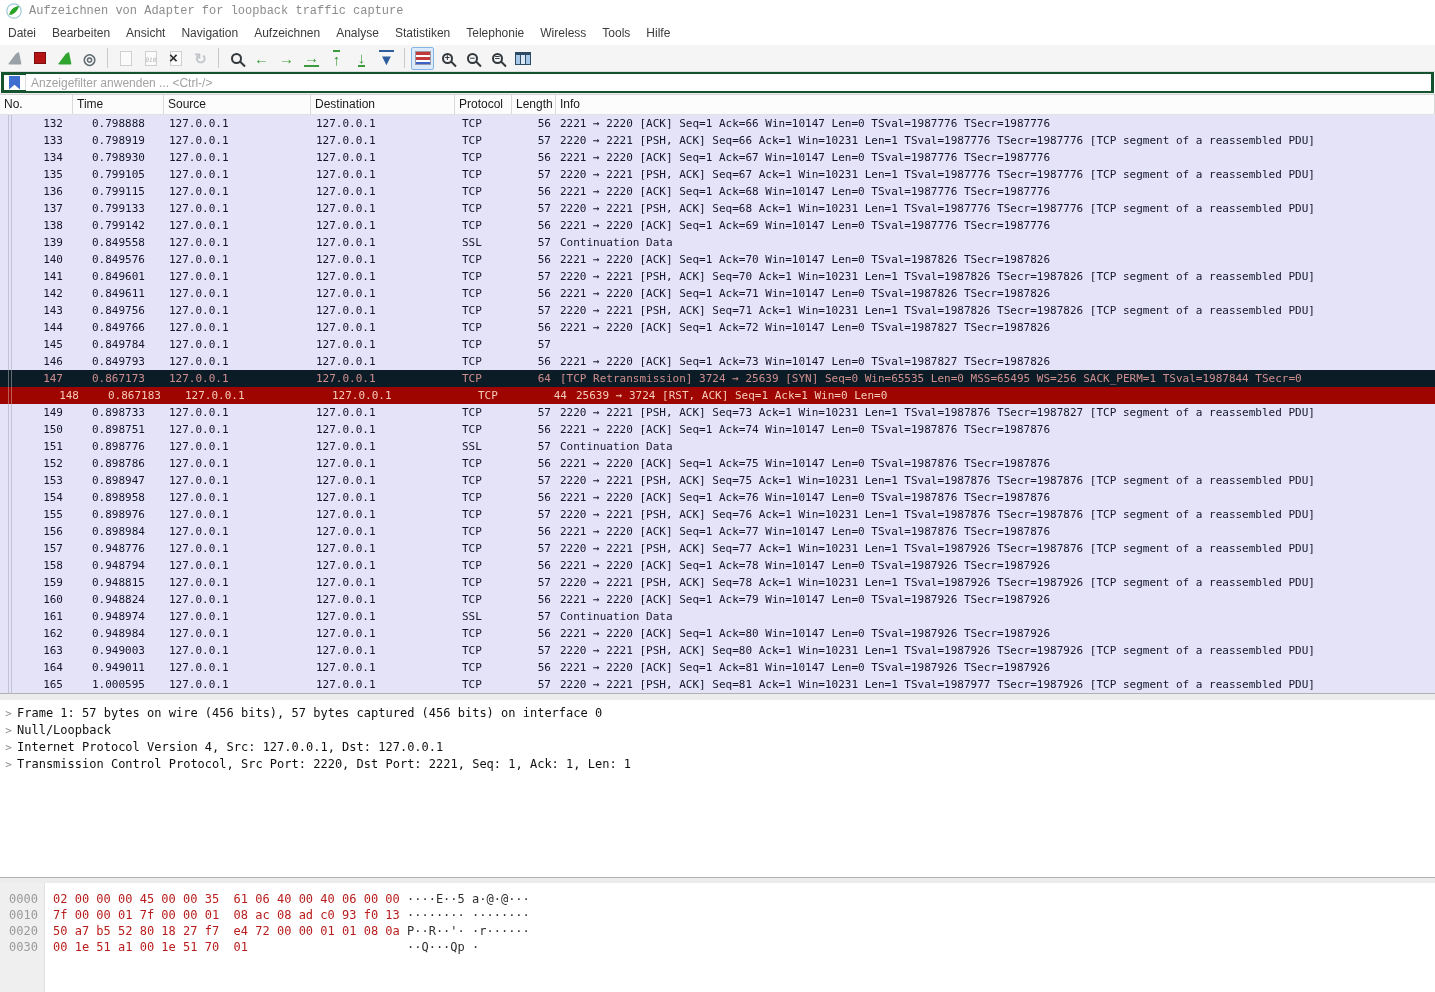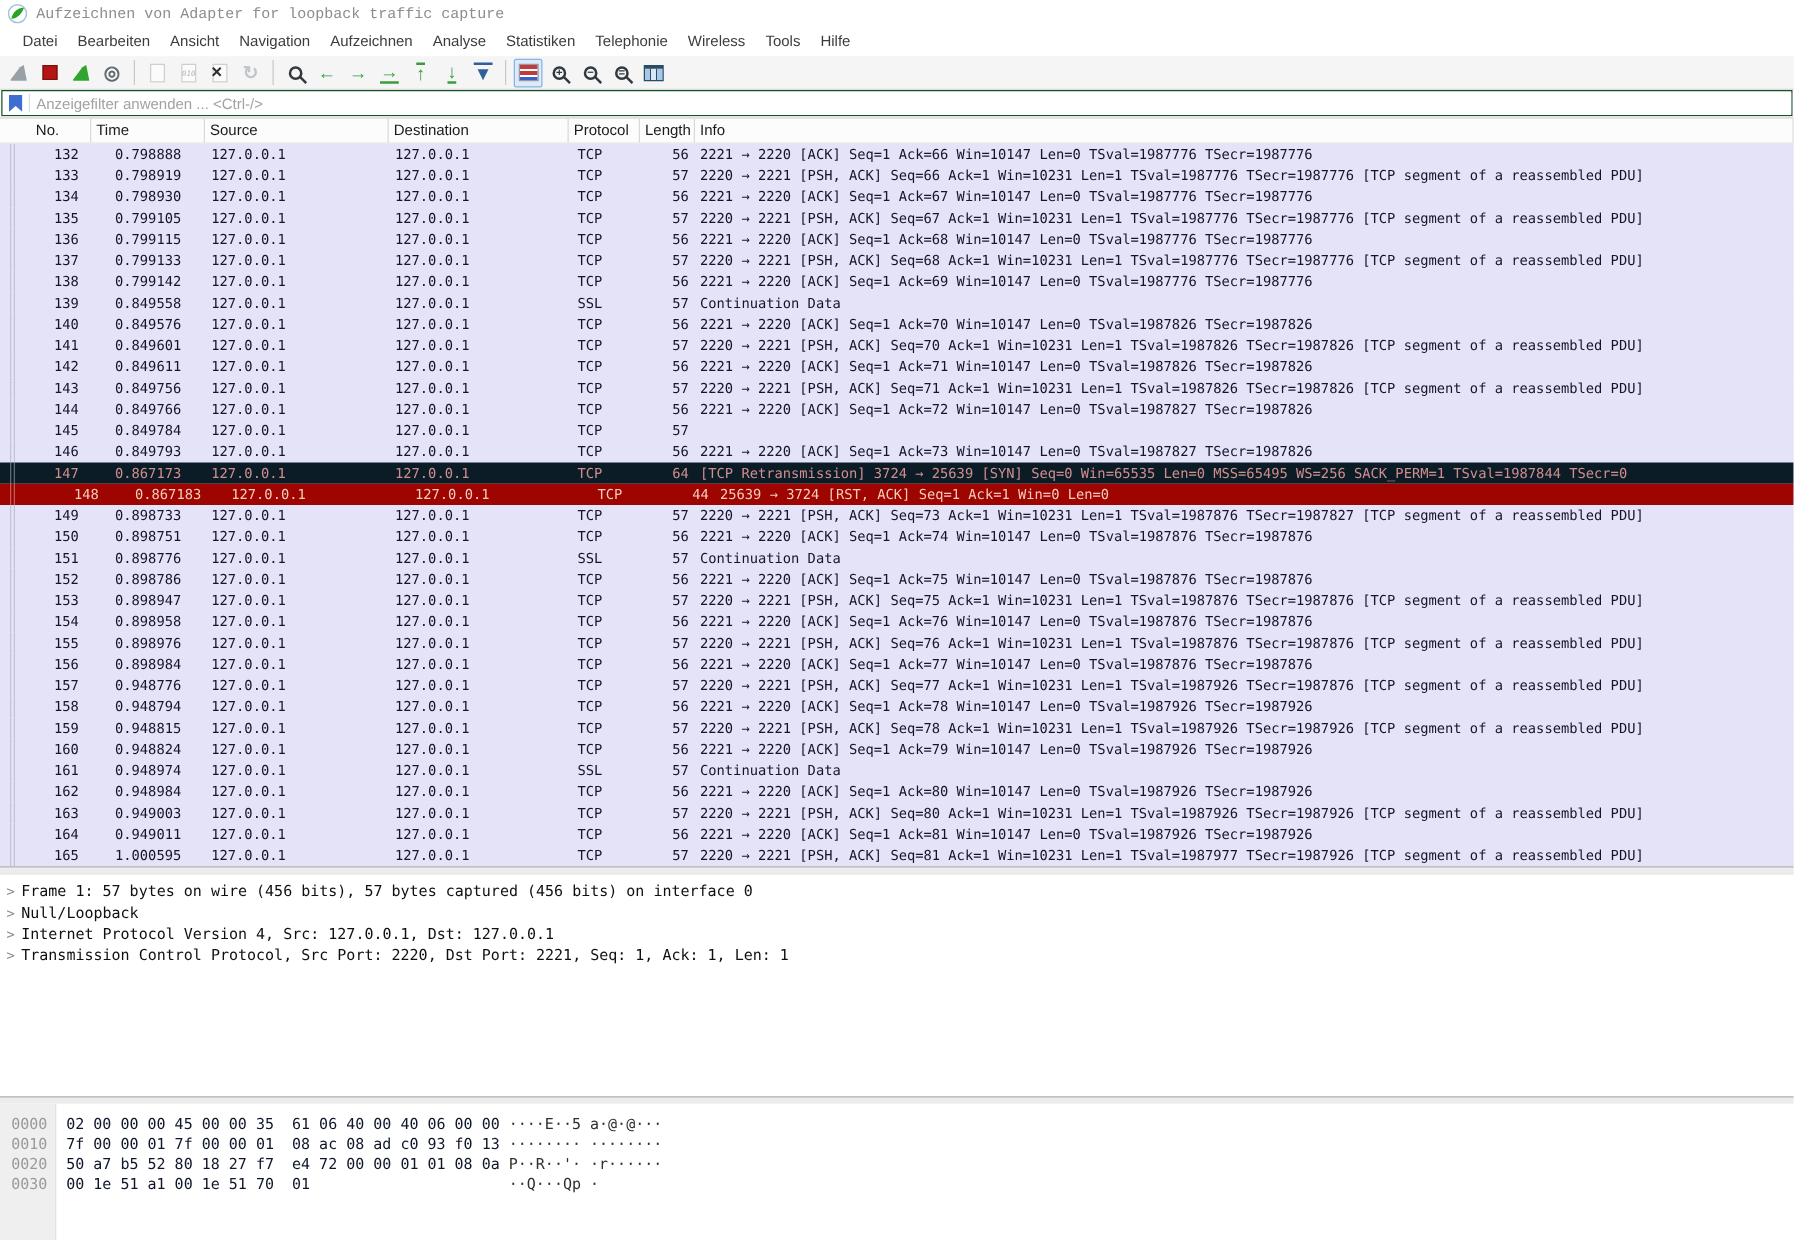--- a/index.html
+++ b/index.html
@@ -6,21 +6,21 @@
   html,body { width:1435px; height:992px; overflow:hidden; }
   body { font-family:"Liberation Sans", sans-serif; background:#ffffff; }
   .app { width:1435px; height:992px; position:relative; background:#ffffff; }
 
   
   .titlebar { height:22px; display:flex; align-items:center; background:#ffffff;font-family:Liberation Mono, monospace; }
   .titlebar svg { margin-left:6px; }
   .title-text { margin-left:7px; font-size:12px; color:#8c8c8c; }
 
   
-  .menubar { height:23px; display:flex; align-items:center; background:#ffffff; padding-left:10px; }
+  .menubar { height:23px; display:flex; align-items:center; background:#ffffff; padding-left:0; }
   .menu-item { font-size:12px; color:#3c3c3c; padding:0 8px; height:23px; line-height:23px; cursor:default; }
 
   
   .toolbar { height:27px; background:#f5f5f5; border-bottom:1px solid #dcdcdc; display:flex; align-items:center; padding-left:2px; }
   .tbtn { width:23px; height:23px; display:inline-flex; align-items:center; justify-content:center; margin:0 1px; position:relative; border:1px solid transparent; border-radius:2px; }
   .tbtn.active { background:#dcebfb; border-color:#86b4e3; }
   .k-sep { width:1px; height:20px; background:#c9c9c9; margin:0 5px; display:inline-block; }
   .k-fin { width:14px; height:13px; display:inline-block; clip-path:polygon(2% 100%, 100% 100%, 82% 4%, 60% 18%); border-radius:0 0 2px 2px; }
   .k-square { width:12px; height:12px; display:inline-block; border:1px solid #7a1010; }
   .k-glyph { font-style:normal; font-size:15px; font-weight:bold; line-height:15px; }
@@ -31,31 +31,31 @@
   .k-x { position:absolute; left:4px; top:1px; color:#2e2e2e; font-size:15px; font-weight:bold; }
   .k-mag { width:11px; height:11px; border:2px solid currentColor; border-radius:50%; display:inline-block; position:relative; font-style:normal; }
   .k-mag::after { content:""; position:absolute; width:7px; height:2px; background:currentColor; right:-6px; bottom:-3px; transform:rotate(45deg); }
   .k-mag u { text-decoration:none; position:absolute; left:0; right:0; top:-2px; text-align:center; font-size:9px; font-weight:bold; color:currentColor; }
   .k-lines { width:16px; height:14px; display:inline-block; border:1px solid #9a9aa6;
     background:linear-gradient(#c23b3b 0 3px,#ffffff 3px 5px,#c23b3b 5px 8px,#ffffff 8px 10px,#3b62c2 10px 13px,#ffffff 13px 14px); }
   .k-grid { width:16px; height:13px; display:inline-block; border:1px solid #2e4b66; border-top:3px solid #2e4b66;
     background:linear-gradient(90deg,#a8c8e8 0 4px,#2e4b66 4px 5px,#d8e8f6 5px 9px,#2e4b66 9px 10px,#a8c8e8 10px 16px); }
 
   
-  .filterbar { height:21px; background:#ffffff; border:1px solid #14532d; margin:0 1px; display:flex; align-items:center; }
+  .filterbar { height:21px; background:#ffffff; border:3px solid #14532d; margin:0 1px; display:flex; align-items:center; }
   .bookmark { width:11px; height:14px; margin-left:5px; background:#3e6fd0; clip-path:polygon(0 0,100% 0,100% 100%,50% 66%,0 100%); flex:none; }
   .filter-sep { width:1px; height:15px; background:#dddddd; margin-left:5px; }
   .filter-input { flex:1; border:none; outline:none; font-size:12px; color:#333; padding-left:5px; height:17px; }
   .filter-input::placeholder { color:#a2a2a2; }
   .filtergap { height:2px; background:#ebebeb; border-bottom:1px solid #d6d6d6; }
 
   
   .pl-header { height:20px; display:flex; background:#fcfcfc; border-bottom:1px solid #e2e2e2; font-size:12px; color:#1a1a1a; line-height:19px; }
   .pl-header .hc { border-right:1px solid #d9d9d9; padding-left:4px; white-space:nowrap; overflow:hidden; }
-  .hc-no { width:73px; padding-left:3px;text-align:center; }
+  .hc-no { width:73px; padding-left:3px; }
   .hc-time { width:91px; }
   .hc-src { width:147px; }
   .hc-dst { width:144px; }
   .hc-proto { width:57px; }
   .hc-len { width:44px; }
   .hc-info { flex:1; }
 
   .plist { height:578px; overflow:hidden; background:#e9e9f8; }
   .prow { display:flex; height:17px; line-height:17px; font-family:"DejaVu Sans Mono",monospace; font-size:11px;
     background-color:#e4e3f7; color:#14142c; white-space:pre; cursor:default;
@@ -82,21 +82,21 @@
   .details { height:177px; background:#ffffff; padding-top:5px; font-family:"DejaVu Sans Mono",monospace; font-size:12px; color:#101010; }
   .drow { height:17px; line-height:17px; white-space:pre; display:flex;align-items:center; }
   .drow .chev { width:17px; text-align:center; color:#8a8a8a; flex:none; font-size:11px; }
   .chev::before { content:">"; }
 
   
   .hexpane { height:109px; background:#ffffff; position:relative; padding-top:9px; font-family:"DejaVu Sans Mono",monospace; font-size:12px; }
   .hex-gutter { position:absolute; left:0; top:0; bottom:0; width:45px; background:#efefef; border-right:1px solid #e2e2e2; }
   .hxrow { height:16px; line-height:15px; display:flex; position:relative; white-space:pre; }
   .hx-addr { width:45px; padding-left:9px; color:#9a9a9a; flex:none; }
-  .hx-bytes { width:362px; padding-left:8px; color:#0f172a; flex:none; }
+  .hx-bytes { width:362px; padding-left:8px; color:#b91c1c; flex:none; }
   .hx-ascii { color:#2e2e2e;text-align:center; }
 </style>
 </head>
 <body>
 
 <div class="app">
 
   <div class="titlebar">
     <svg width="16" height="16" viewBox="0 0 16 16">
       <circle cx="8" cy="8" r="7.2" fill="#ffffff" stroke="#9fc8d8" stroke-width="1.2"></circle>

